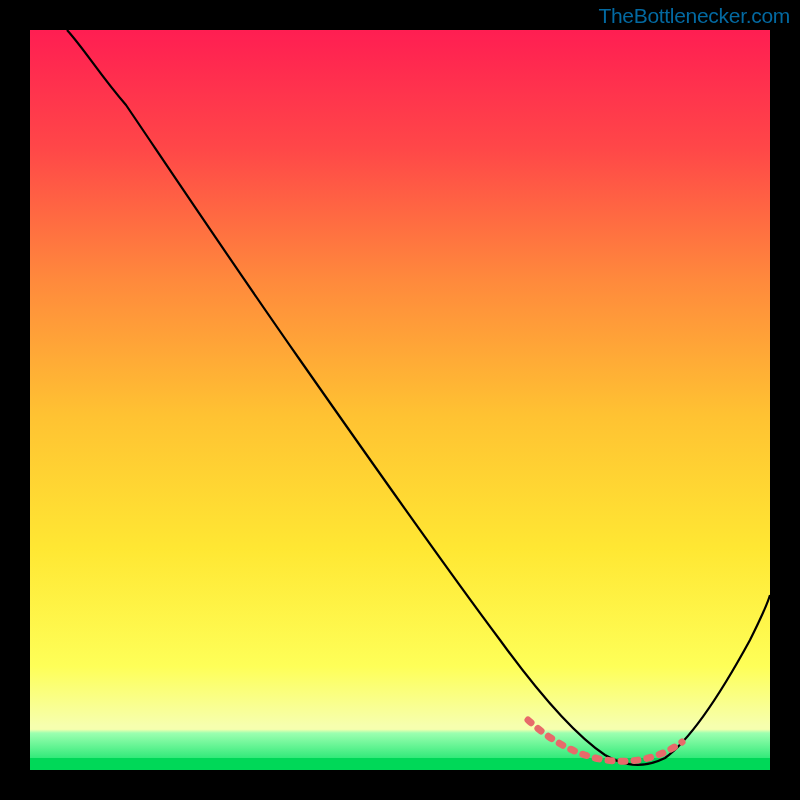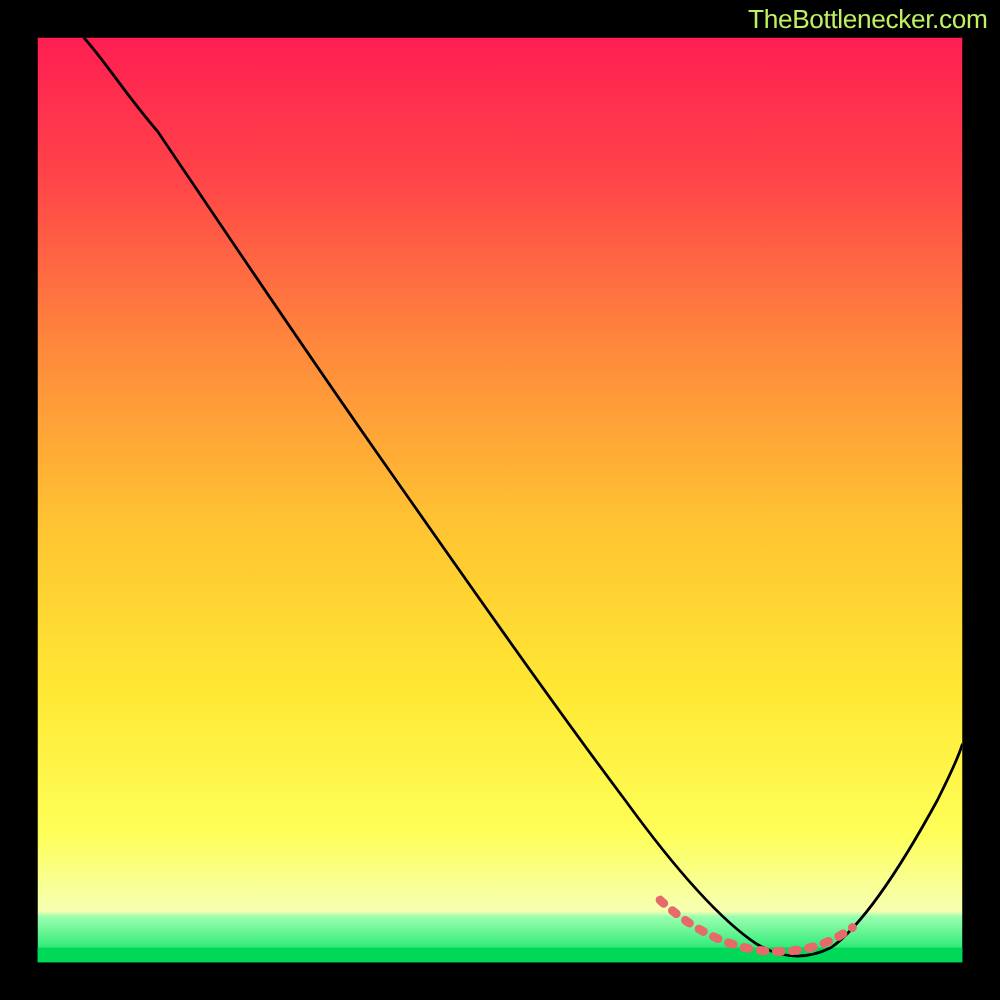--- a/index.html
+++ b/index.html
@@ -8,21 +8,21 @@
     width: 800px;
     height: 800px;
     background: #000;
     position: relative;
     font-family: Arial, sans-serif;
   }
   .watermark {
     position: absolute;
     top: 4px;
     right: 10px;
-    color: #bef264;
+    color: #0369a1;
     font-size: 21px;
     font-weight: 500;
     letter-spacing: -0.3px;
     z-index: 10;
   }
   .plot-area {
     position: absolute;
     top: 30px;
     left: 30px;
     width: 740px;

